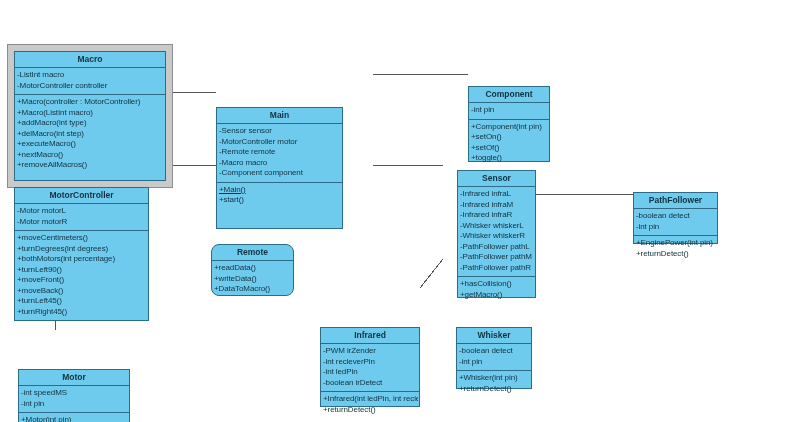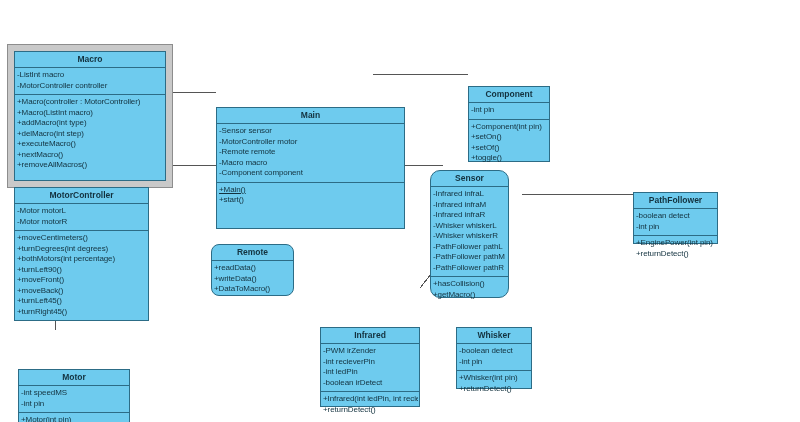--- a/index.html
+++ b/index.html
@@ -99,21 +99,21 @@
       <div class="cls-compartment last">
         <div class="member">+Macro(controller : MotorController)</div>
         <div class="member">+Macro(ListInt macro)</div>
         <div class="member">+addMacro(int type)</div>
         <div class="member">+delMacro(int step)</div>
         <div class="member">+executeMacro()</div>
         <div class="member">+nextMacro()</div>
         <div class="member">+removeAllMacros()</div>
       </div>
     </div>
-    <div class="uml-class" style="left: 216px; top: 68px; width: 189px; height: 122px;">
+    <div class="uml-class" style="left: 216px; top: 68px; width: 127px; height: 122px;">
       <div class="cls-name">Main</div>
       <div class="cls-compartment">
         <div class="member">-Sensor sensor</div>
         <div class="member">-MotorController motor</div>
         <div class="member">-Remote remote</div>
         <div class="member">-Macro macro</div>
         <div class="member">-Component component</div>
       </div>
       <div class="cls-compartment last">
         <div class="member underline-member">+Main()</div>
@@ -125,21 +125,21 @@
       <div class="cls-compartment">
         <div class="member">-int pin</div>
       </div>
       <div class="cls-compartment last">
         <div class="member">+Component(int pin)</div>
         <div class="member">+setOn()</div>
         <div class="member">+setOf()</div>
         <div class="member">+toggle()</div>
       </div>
     </div>
-    <div class="uml-class" style="left: 430px; top: 131px; width: 79px; height: 128px; border-radius: 10px;">
+    <div class="uml-class" style="left: 457px; top: 131px; width: 79px; height: 128px;">
       <div class="cls-name">Sensor</div>
       <div class="cls-compartment">
         <div class="member">-Infrared infraL</div>
         <div class="member">-Infrared infraM</div>
         <div class="member">-Infrared infraR</div>
         <div class="member">-Whisker whiskerL</div>
         <div class="member">-Whisker whiskerR</div>
         <div class="member">-PathFollower pathL</div>
         <div class="member">-PathFollower pathM</div>
         <div class="member">-PathFollower pathR</div>

